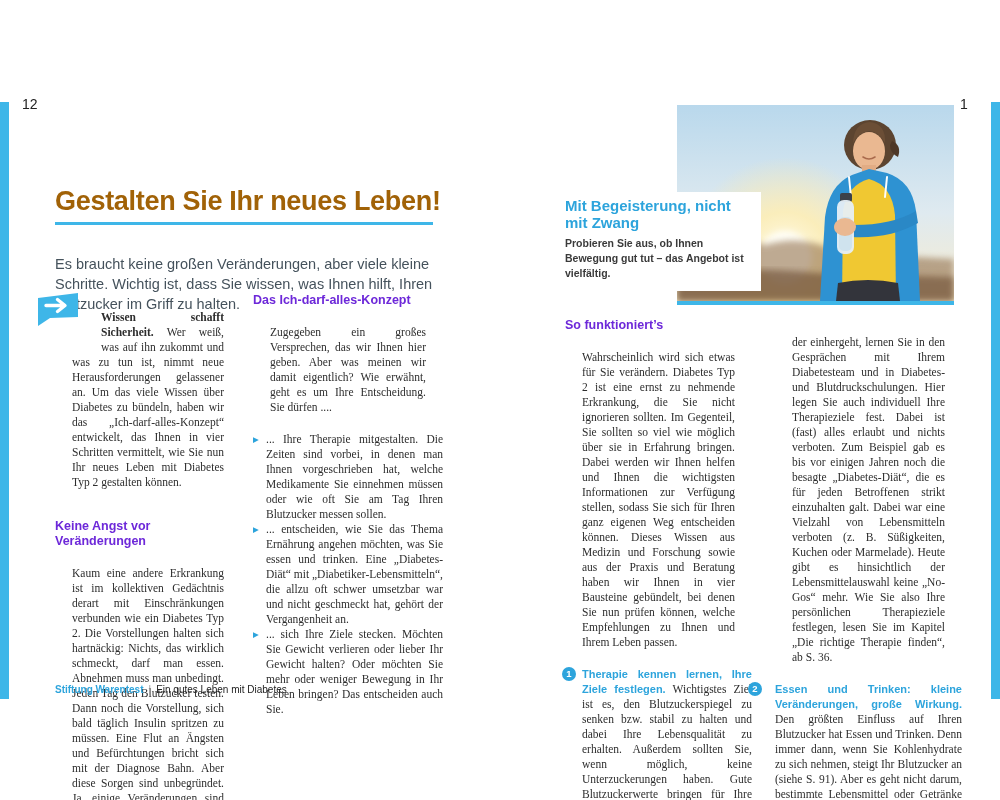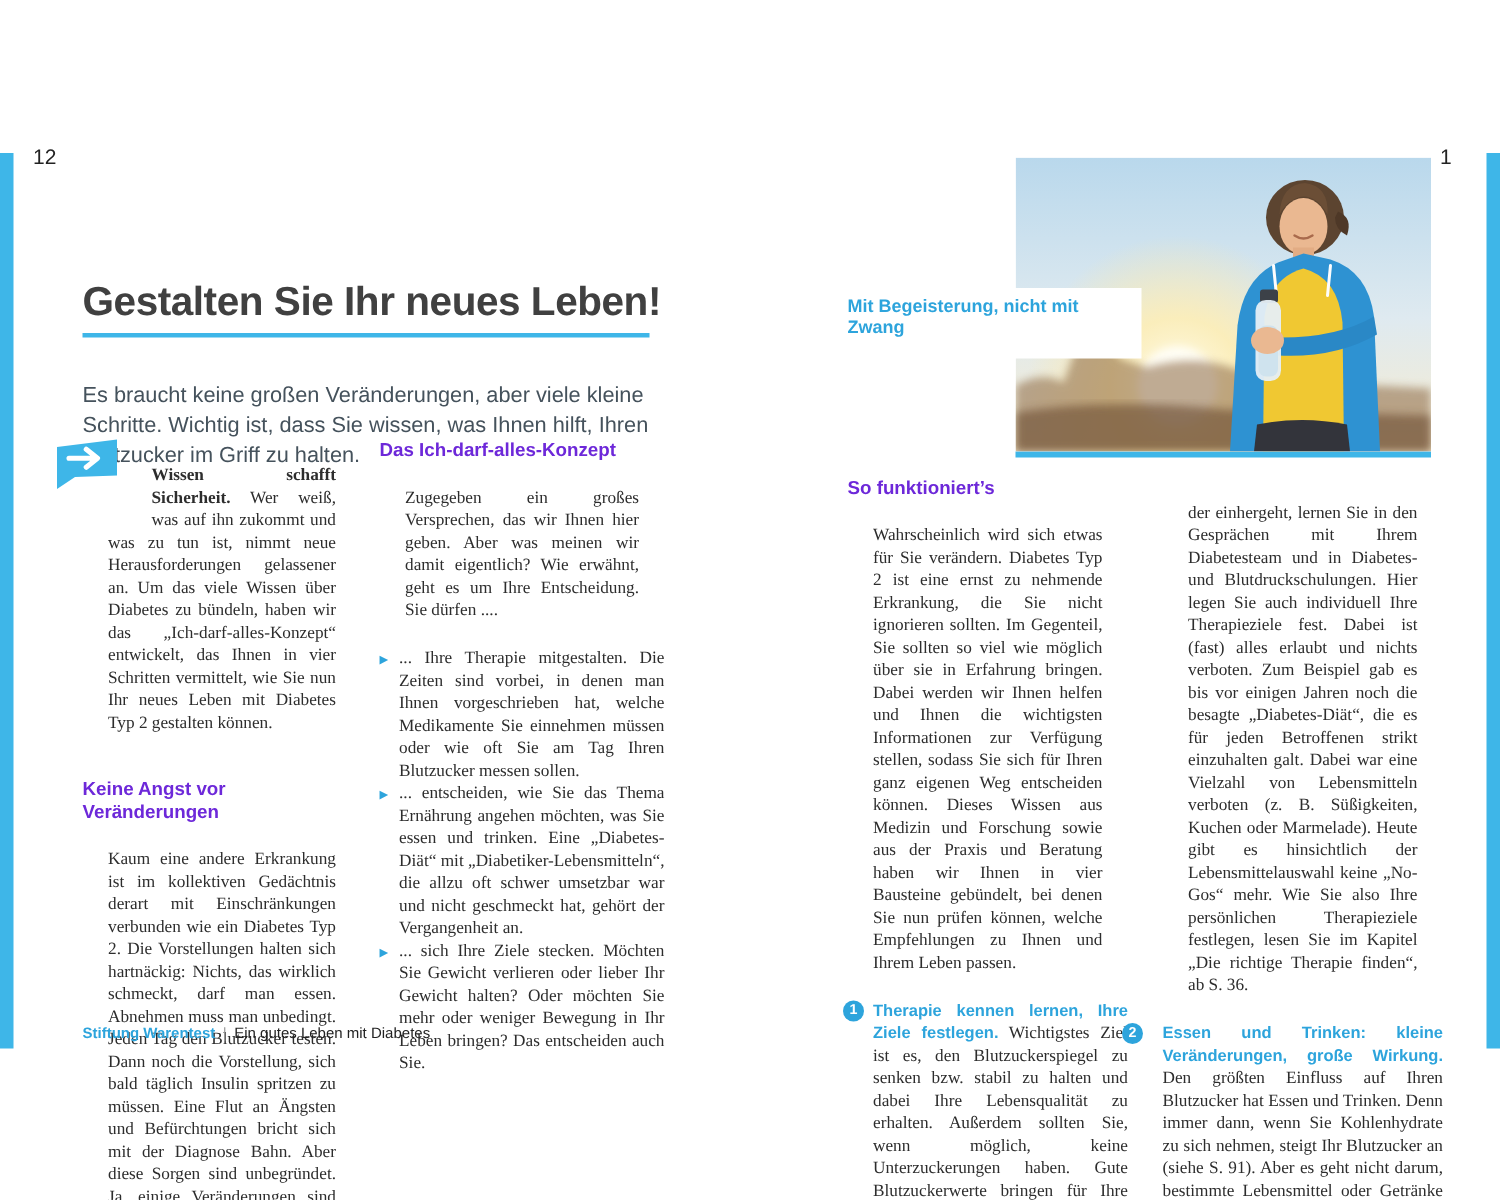--- a/index.html
+++ b/index.html
@@ -9,21 +9,21 @@
     --ink:#2d2d2d;
   }
   html,body{margin:0;padding:0;background:#fff;}
   #canvas{position:relative;width:1000px;height:800px;background:#ffffff;overflow:hidden;
           font-family:"Liberation Sans",sans-serif;}
   .abs{position:absolute;}
 
   .sidebar{width:9px;height:597px;background:var(--accent);}
   .pagenum{font-size:14px;color:#222;}
 
-  .title{font-size:27px;font-weight:bold;color:#404040;letter-spacing:-0.3px;white-space:nowrap;}
+  .title{font-size:27px;font-weight:bold;color:#a16207;letter-spacing:-0.3px;white-space:nowrap;}
   .title-rule{height:3px;background:var(--accent);}
   .subtitle{font-size:14.5px;line-height:1.37;color:var(--subtitle);margin-top:23px;}
 
   .col{font-family:"Liberation Serif",serif;font-size:11.5px;line-height:15px;
        text-align:justify;color:var(--ink);hyphens:auto;}
   .col-heading{font-family:"Liberation Sans",sans-serif;font-weight:bold;font-size:12.5px;
                color:#6d28d9;text-align:left;margin:0 0 3px 0;hyphens:none;}
   .col p{margin:17px;}
   .gap{height:12px;}
   .bold-lead{font-weight:bold;}
@@ -38,21 +38,21 @@
   .num-item.flow{margin-top:0;padding-left:0;}
   .num-circle{position:absolute;width:14px;height:14px;border-radius:50%;
               background:var(--accent-deep);color:#fff;text-align:center;
               font:bold 9.5px/14px "Liberation Sans",sans-serif;}
   .num-item .num-circle{left:-3px;top:0;}
   .num-item.flow .num-circle{left:-27px;top:0;}
   .item-title{font-family:"Liberation Sans",sans-serif;font-weight:bold;
               color:var(--accent-deep);font-size:11px;}
 
   .caption-box{background:#fff;width:190px;padding:5px 6px 9px 5px;z-index:3;}
-  .caption-title{color:var(--accent-deep);font-weight:bold;font-size:12px;margin:0 0 5px 0;}
+  .caption-title{color:var(--accent-deep);font-weight:bold;font-size:15px;margin:0 0 5px 0;}
   .caption-body{font-size:10.5px;font-weight:bold;color:#3a3a3a;line-height:1.45;margin:0;}
 
   .photo{width:277px;height:196px;overflow:hidden;z-index:1;}
   .photo-rule{width:277px;height:4px;background:var(--accent);}
 
   .footer{font-size:10px;white-space:nowrap;text-align:center;}
   .footer .brand{color:var(--accent-deep);font-weight:bold;}
   .footer .sep{color:#9a9a9a;padding:0 5px;}
   .footer .book{color:#222;}
 </style>
@@ -141,20 +141,21 @@
         <rect x="-1" y="112" width="13" height="34" rx="5" fill="#cfe3ee"></rect>
         <ellipse cx="5" cy="122" rx="11" ry="9" fill="#eab891"></ellipse>
         <path d="M-4,196 L-2,178 Q28,172 58,178 L60,196 Z" fill="#33343b"></path>
       </g>
     </svg>
   </div>
   <div class="abs photo-rule" style="left:677px;top:301px;"></div>
 
   <div class="abs caption-box" style="left:560px;top:192px;">
     <p class="caption-title">Mit Begeisterung, nicht mit Zwang</p>
+    <p class="caption-body">Probieren Sie aus, ob Ihnen Bewegung gut tut – das Angebot ist vielfältig.</p>
   </div>
 
   <div class="abs col" style="left:565px;top:318px;width:187px;">
     <h3 class="col-heading">So funktioniert’s</h3>
     <p>Wahrscheinlich wird sich etwas für Sie verändern. Diabetes Typ 2 ist eine ernst zu nehmende Erkrankung, die Sie nicht ignorieren sollten. Im Gegenteil, Sie sollten so viel wie möglich über sie in Erfahrung bringen. Dabei werden wir Ihnen helfen und Ihnen die wichtigsten Informationen zur Verfügung stellen, sodass Sie sich für Ihren ganz eigenen Weg entscheiden können. Dieses Wissen aus Medizin und Forschung sowie aus der Praxis und Beratung haben wir Ihnen in vier Bausteine gebündelt, bei denen Sie nun prüfen können, welche Empfehlungen zu Ihnen und Ihrem Leben passen.</p>
     <div class="num-item">
       <span class="num-circle">1</span>
       <span class="item-title">Therapie kennen lernen, Ihre Ziele festlegen.</span><span> Wichtigstes Ziel ist es, den Blutzuckerspiegel zu senken bzw. stabil zu halten und dabei Ihre Lebensqualität zu erhalten. Außerdem sollten Sie, wenn möglich, keine Unterzuckerungen haben. Gute Blutzuckerwerte bringen für Ihre Gesundheit aber nichts, wenn gleichzeitig der Blutdruck stark erhöht ist. Wie beides miteinan-</span>
     </div>
   </div>

